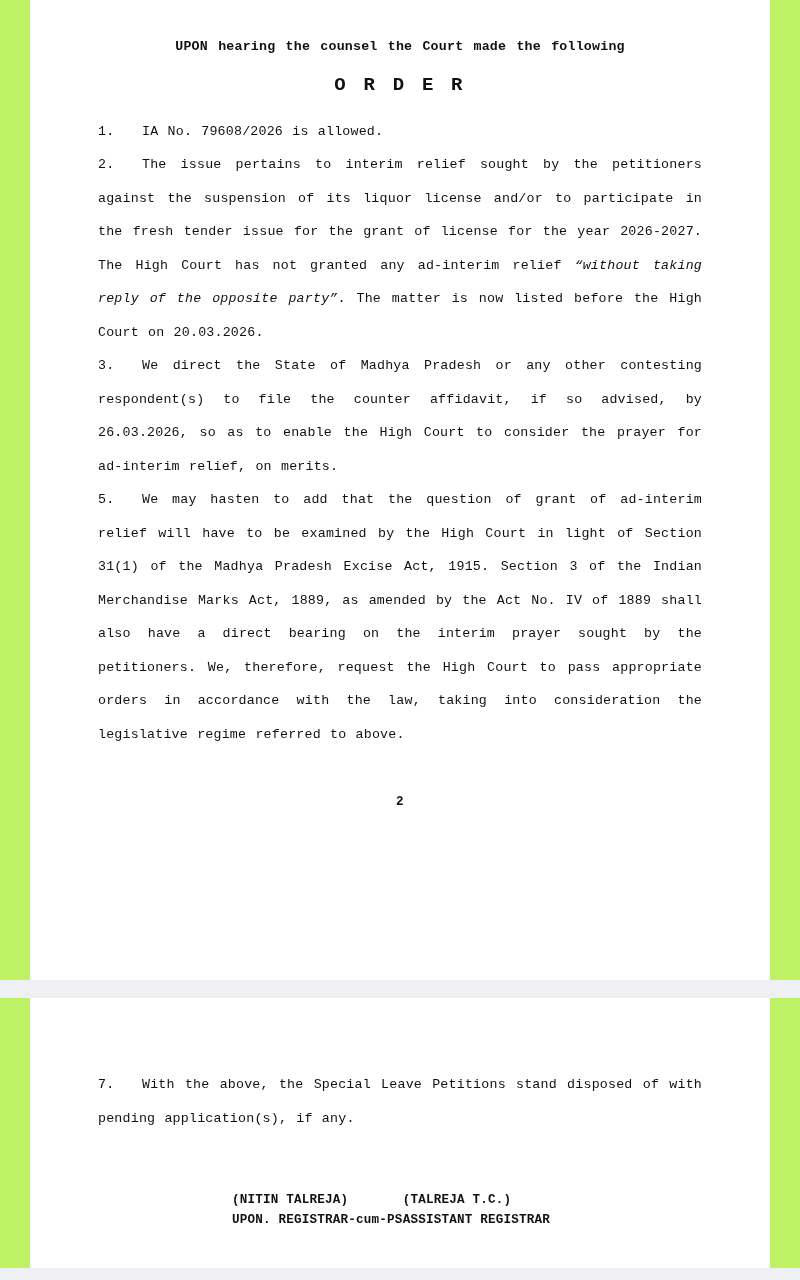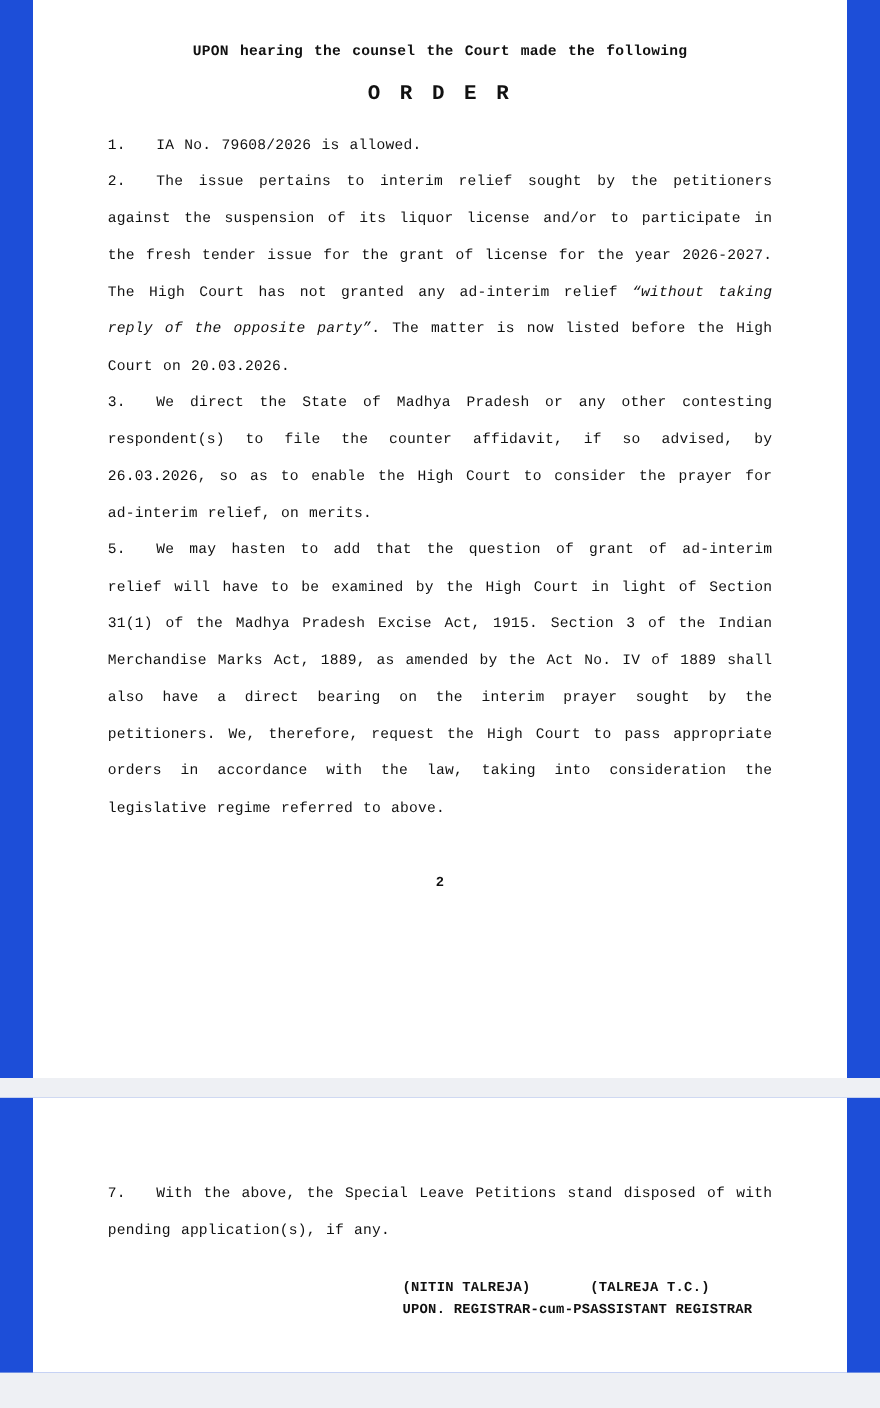--- a/index.html
+++ b/index.html
@@ -9,21 +9,21 @@
   }
   body {
     width: 800px;
     font-family: "Liberation Mono", "DejaVu Sans Mono", monospace;
     color: #111;
     -webkit-font-smoothing: antialiased;
   }
   .doc-wrap {
     width: 800px;
     margin: 0 auto;
-    background: #1d4ed8;
+    background: #bef264;
     padding-bottom: 0;
   }
   .page {
     background: #ffffff;
     width: 740px;
     margin: 0 auto;
     box-sizing: border-box;
     padding: 30px 0 18px 0;
   }
   .page-1 {
@@ -79,22 +79,22 @@
   }
   .page-number {
     text-align: center;
     font-size: 12.5px;
     font-weight: 700;
     margin-top: 44px;
     letter-spacing: 0.4px;
   }
   .sig-block {
     display: flex;
-    justify-content: flex-end;
-    margin-top: 27px;
+    justify-content: center;
+    margin-top: 56px;
     font-size: 12.6px;
     font-weight: 700;
     line-height: 1.55;
     letter-spacing: 0.2px;
   }
   .sig-col-right {
     text-align: left;
     padding-right: 18px;
   }
   .sig-line {

